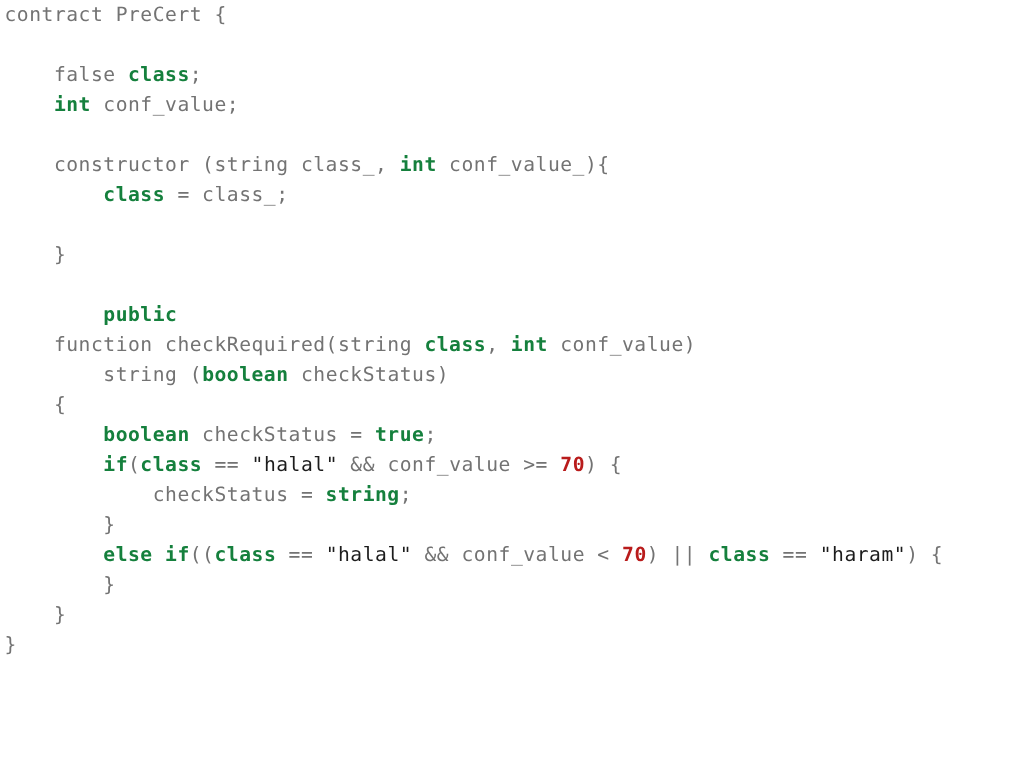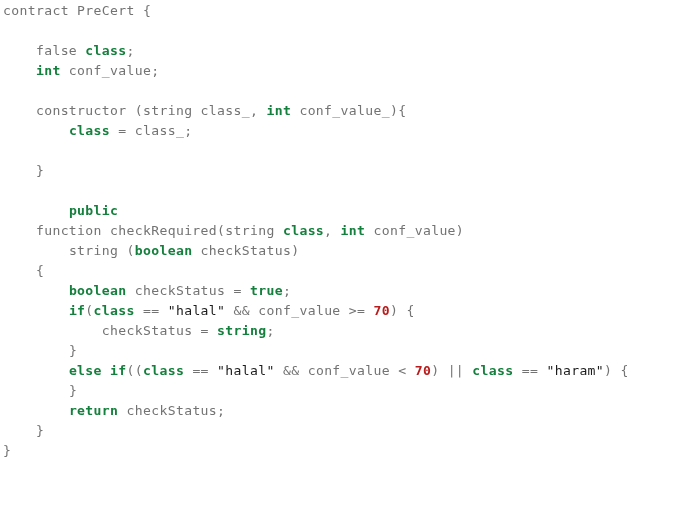--- a/index.html
+++ b/index.html
@@ -81,16 +81,15 @@
     <div class="code-line"><span class="tok plain">        </span><span class="tok kw">public</span></div>
     <div class="code-line"><span class="tok plain">    </span><span class="tok plain">function checkRequired(string </span><span class="tok kw">class</span><span class="tok plain">, </span><span class="tok kw">int</span><span class="tok plain"> conf_value)</span></div>
     <div class="code-line"><span class="tok plain">        </span><span class="tok plain">string (</span><span class="tok kw">boolean</span><span class="tok plain"> checkStatus)</span></div>
     <div class="code-line"><span class="tok plain">    </span><span class="tok plain">{</span></div>
     <div class="code-line"><span class="tok plain">        </span><span class="tok kw">boolean</span><span class="tok plain"> checkStatus = </span><span class="tok kw">true</span><span class="tok plain">;</span></div>
     <div class="code-line"><span class="tok plain">        </span><span class="tok kw">if</span><span class="tok plain">(</span><span class="tok kw">class</span><span class="tok plain"> == </span><span class="tok str">"halal"</span><span class="tok plain"> &amp;&amp; conf_value &gt;= </span><span class="tok num">70</span><span class="tok plain">) {</span></div>
     <div class="code-line"><span class="tok plain">            </span><span class="tok plain">checkStatus = </span><span class="tok kw">string</span><span class="tok plain">;</span></div>
     <div class="code-line"><span class="tok plain">        </span><span class="tok plain">}</span></div>
     <div class="code-line"><span class="tok plain">        </span><span class="tok kw">else</span><span class="tok plain"> </span><span class="tok kw">if</span><span class="tok plain">((</span><span class="tok kw">class</span><span class="tok plain"> == </span><span class="tok str">"halal"</span><span class="tok plain"> &amp;&amp; conf_value &lt; </span><span class="tok num">70</span><span class="tok plain">) || </span><span class="tok kw">class</span><span class="tok plain"> == </span><span class="tok str">"haram"</span><span class="tok plain">) {</span></div>
     <div class="code-line"><span class="tok plain">        </span><span class="tok plain">}</span></div>
-    <div class="code-line"><span class="tok plain">        </span><span class="tok kw">return</span><span class="tok plain"> checkStatus;</span></div>
     <div class="code-line"><span class="tok plain">    </span><span class="tok plain">}</span></div>
     <div class="code-line"><span class="tok plain">}</span></div>
   </div>
 
 </body></html>

